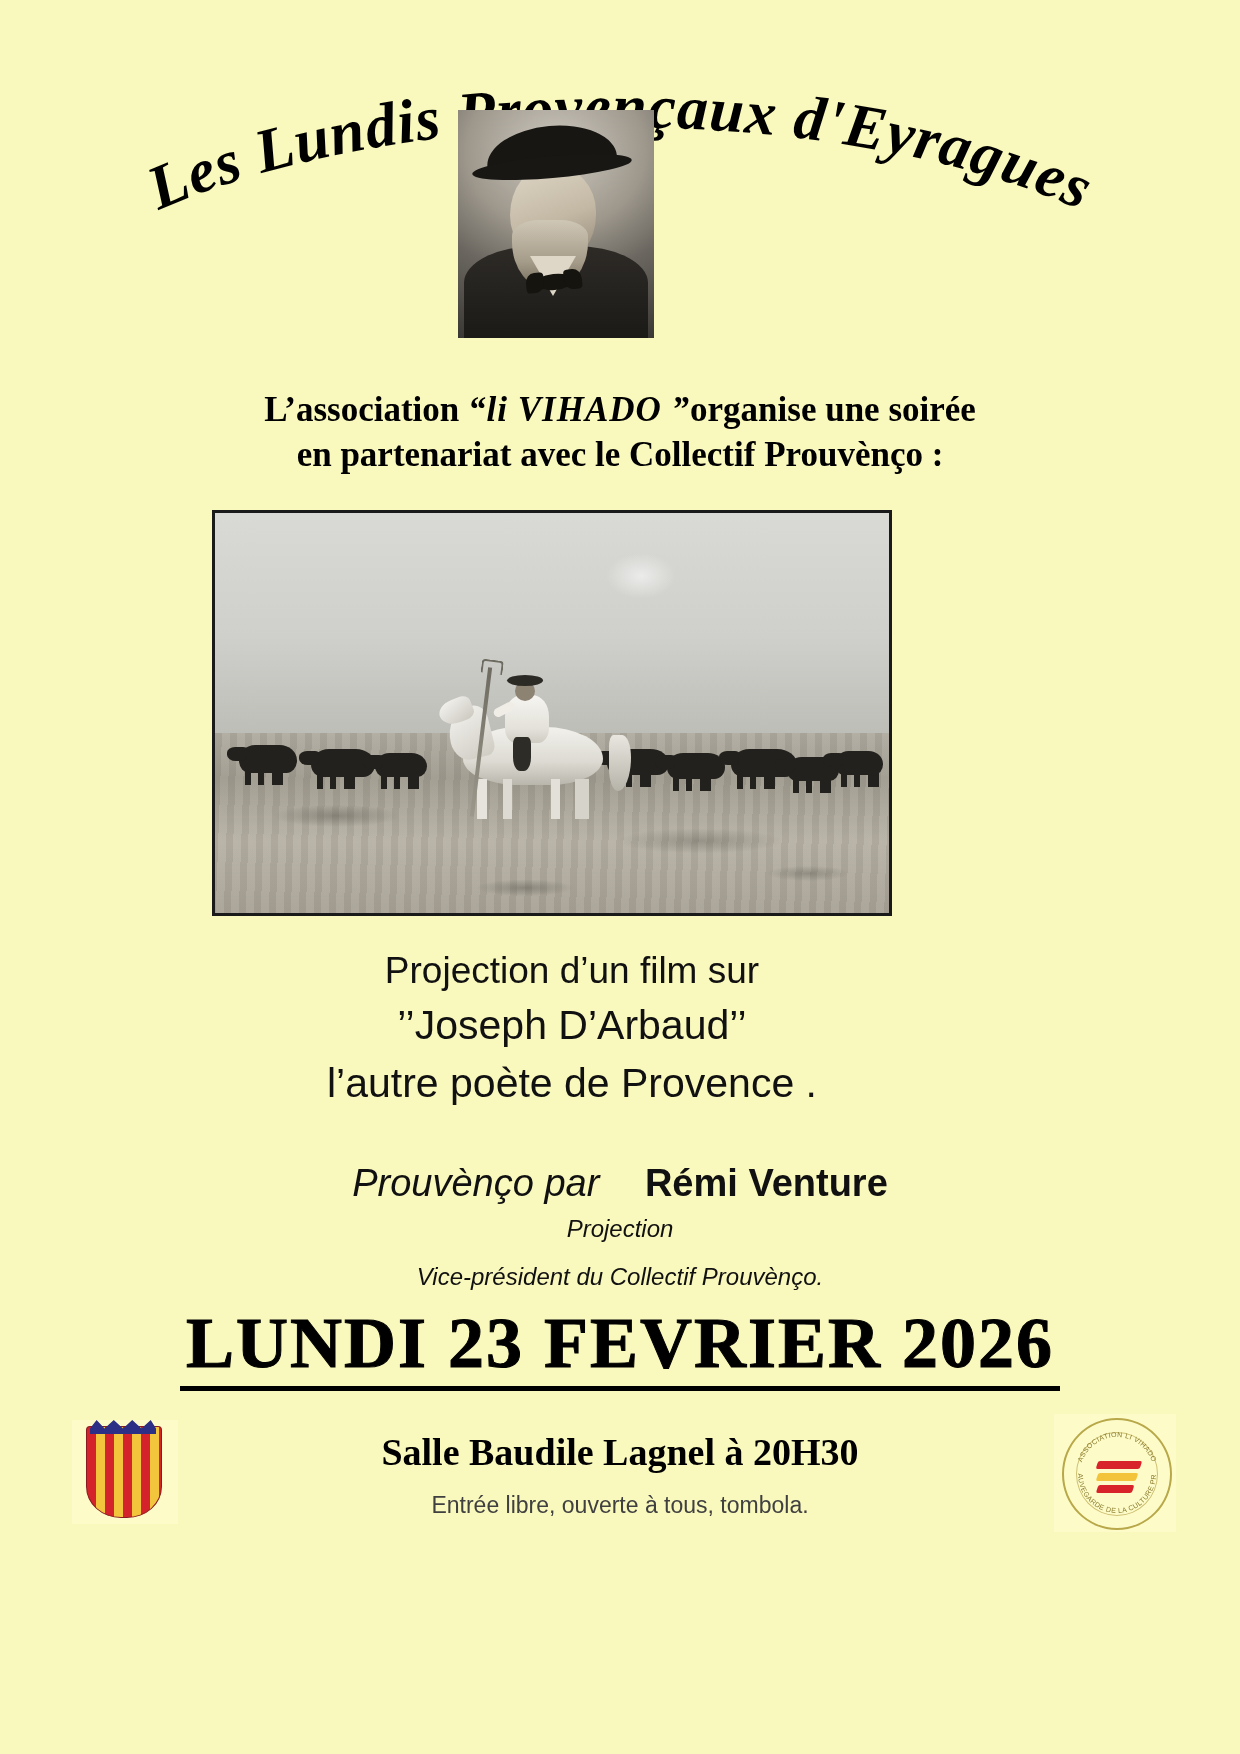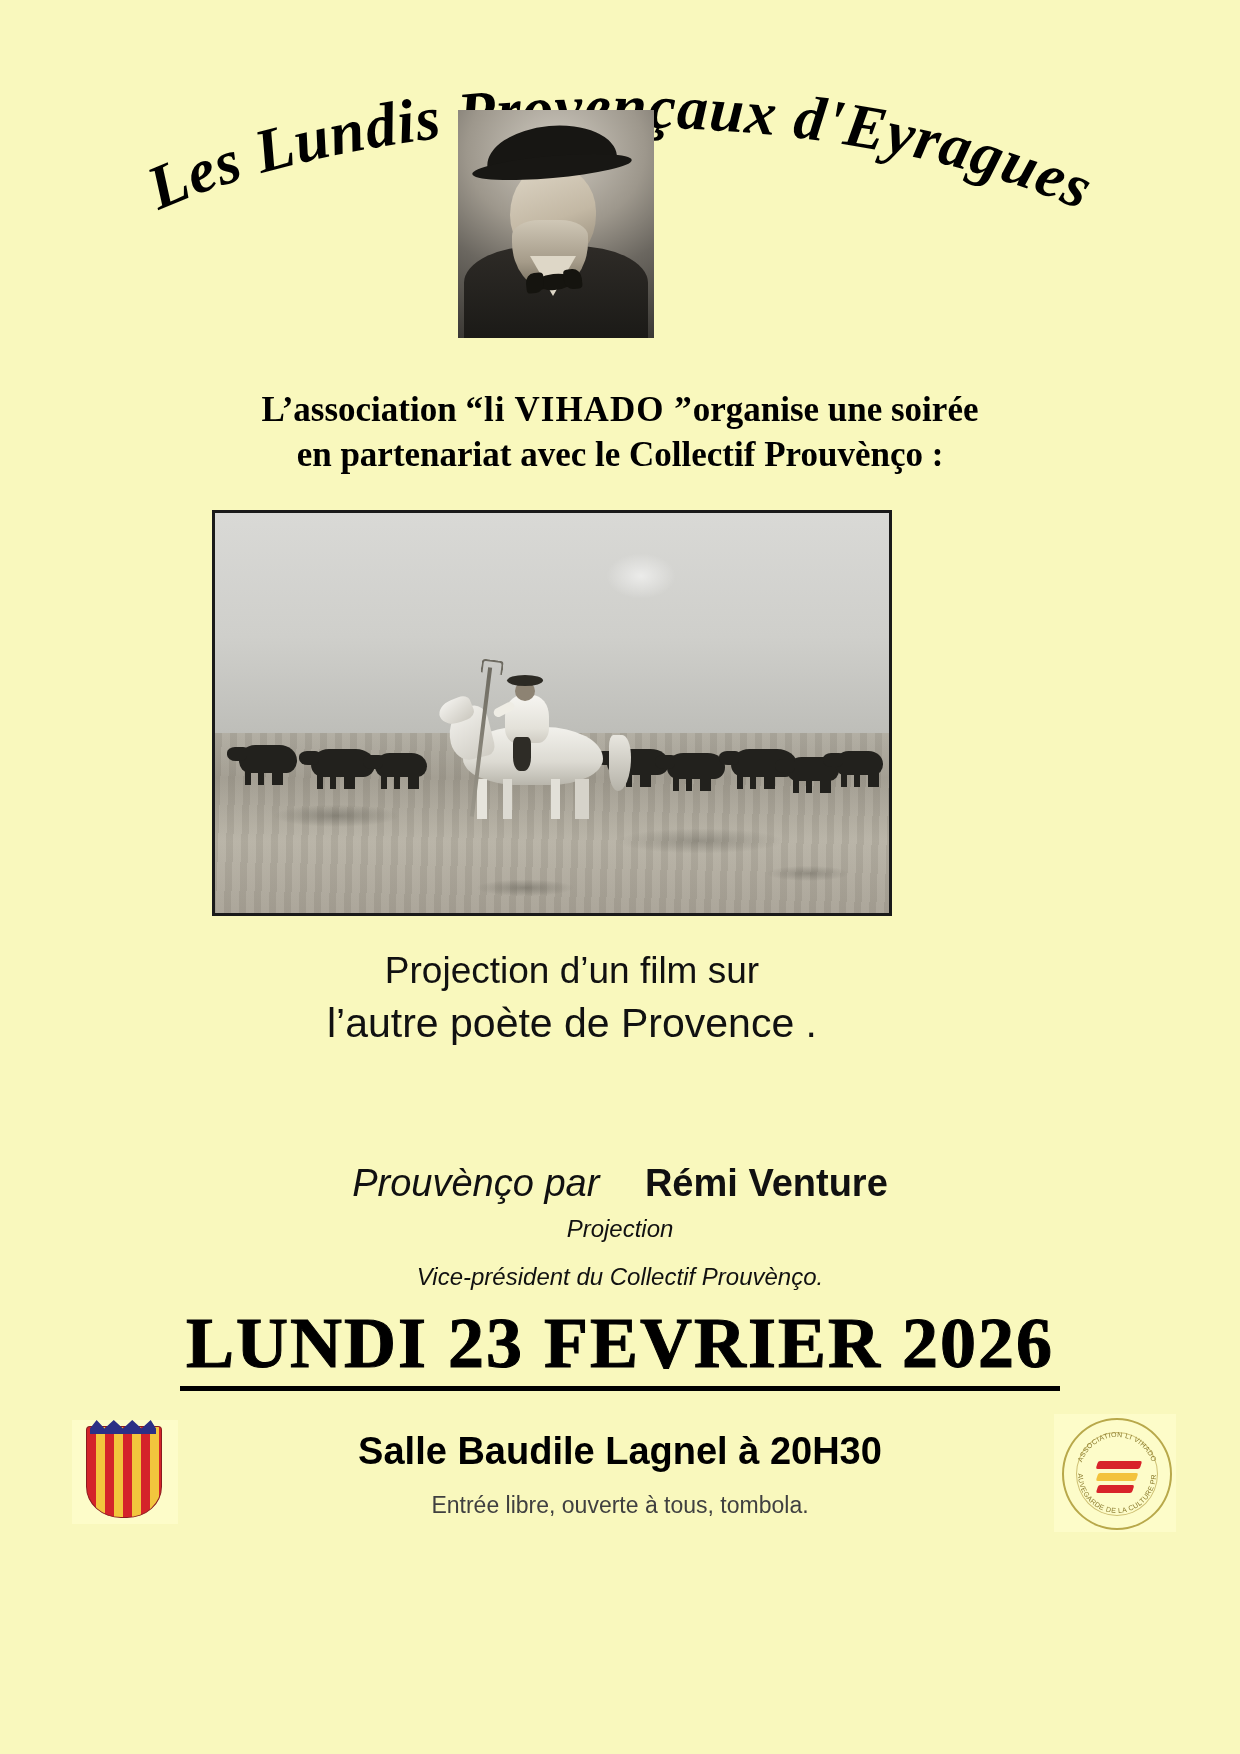--- a/index.html
+++ b/index.html
@@ -140,20 +140,21 @@
     left: 0;
     width: 1240px;
     text-align: center;
     font-family: "Liberation Serif", serif;
     font-weight: bold;
     font-size: 35px;
     color: #000;
     line-height: 1.28;
   }
   .intro .assoc-name {
+    font-style: italic;
     font-family: "Liberation Serif", serif;
     letter-spacing: 1px;
   }
 
   
   .photo-wrap {
     position: absolute;
     top: 510px;
     left: 212px;
     width: 680px;
@@ -414,21 +415,21 @@
     -webkit-text-stroke: 1px #000;
   }
 
   
   .venue {
     position: absolute;
     top: 1430px;
     left: 0;
     width: 1240px;
     text-align: center;
-    font-family: Liberation Sans, sans-serif;
+    font-family: Liberation Serif, serif;
     font-weight: bold;
     font-size: 38px;
     color: #000;
   }
   .entry {
     position: absolute;
     top: 1492px;
     left: 0;
     width: 1240px;
     text-align: center;
@@ -580,20 +581,21 @@
     <div class="rider-body"></div>
     <div class="rider-leg"></div>
     <div class="rider-arm"></div>
     <div class="rider-head"></div>
     <div class="rider-hat"></div>
   </div>
 </div>
 
 <div class="film-block">
   <div class="film-line1">Projection d’un film sur</div>
+  <div class="film-line2">’’Joseph D’Arbaud’’</div>
   <div class="film-line3">l’autre poète de Provence .</div>
 </div>
 
 <div class="conf-block">
   <div class="conf-main">
     <span class="italic">Prouvènço par</span>
     <span class="bold">Rémi Venture</span>
   </div>
   <div class="conf-sub">Projection</div>
   <div class="conf-sub" style="margin-top:16px">Vice-président du Collectif Prouvènço.</div>

